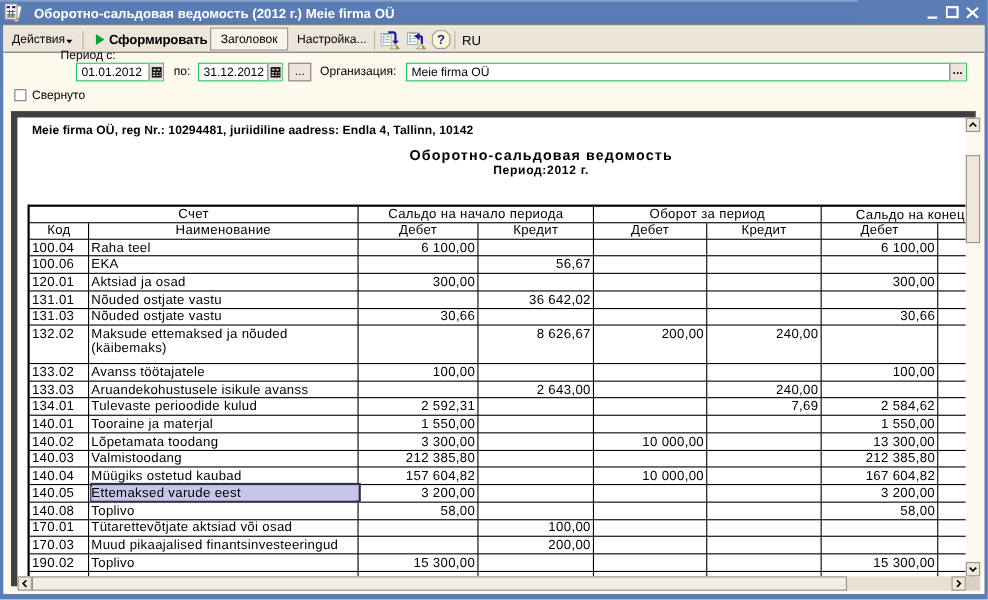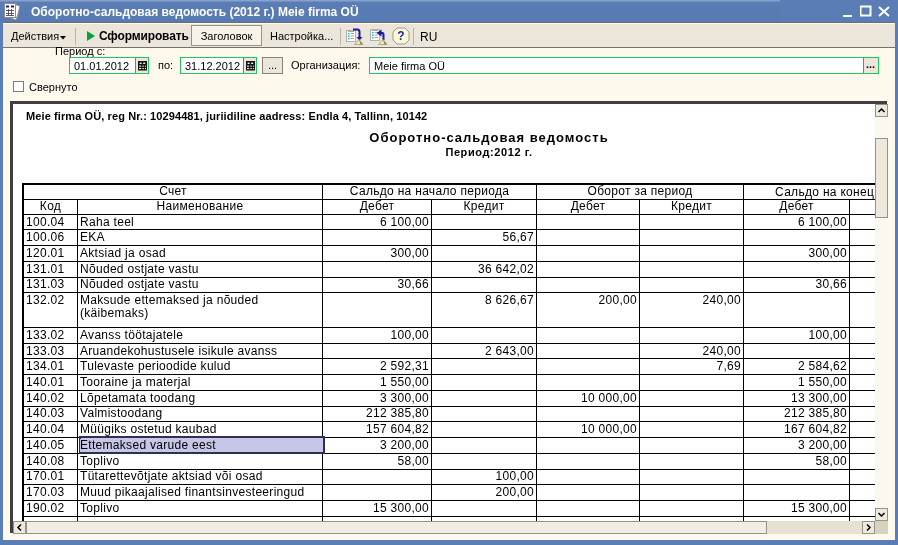--- a/index.html
+++ b/index.html
@@ -22,21 +22,21 @@
 .tbtext { position:absolute; top:6px; }
 
 
 .lbl { position:absolute; font-size:11px; }
 .field { position:absolute; background:#fff; border:1px solid #22c55e; height:17px; }
 .field .txt { position:absolute; left:4px; top:2px; font-size:11px; }
 .inbtn { position:absolute; right:0px; top:0px; bottom:0px; background:#ece5da; border-left:1px solid #7d7d77; }
 .btn3d { position:absolute; background:#ece5da; border:1px solid #88837a; }
 
 
-#report { position:absolute; left:10px; top:101px; width:877px; height:432px; border:3px solid #404040; background:#fff; }
+#report { position:absolute; left:10px; top:101px; width:877px; height:432px; border:6px solid #404040; background:#fff; }
 #rview { position:absolute; left:0px; top:0px; width:862px; height:417px; overflow:hidden; background:#fff; }
 
 #rtable { border-collapse:separate; border-spacing:0; table-layout:fixed; border:2px solid #000; position:absolute; left:9px; top:79px; width:973px; }
 #rtable td, #rtable th { border-right:1px solid #000; border-bottom:1px solid #000; font-weight:normal; font-size:12px; letter-spacing:0.3px; line-height:13px; padding:0 2px; height:15.72px; overflow:hidden; white-space:nowrap; vertical-align:middle; }
 #rtable .hr1 td { height:14.7px; text-align:center; }
 #rtable .hr2 td { height:15px; text-align:center; }
 #rtable td.num { text-align:right; }
 
 
 .sbbtn { position:absolute; background:#efe9dd; border:1px solid #96918a; color:#000; }

